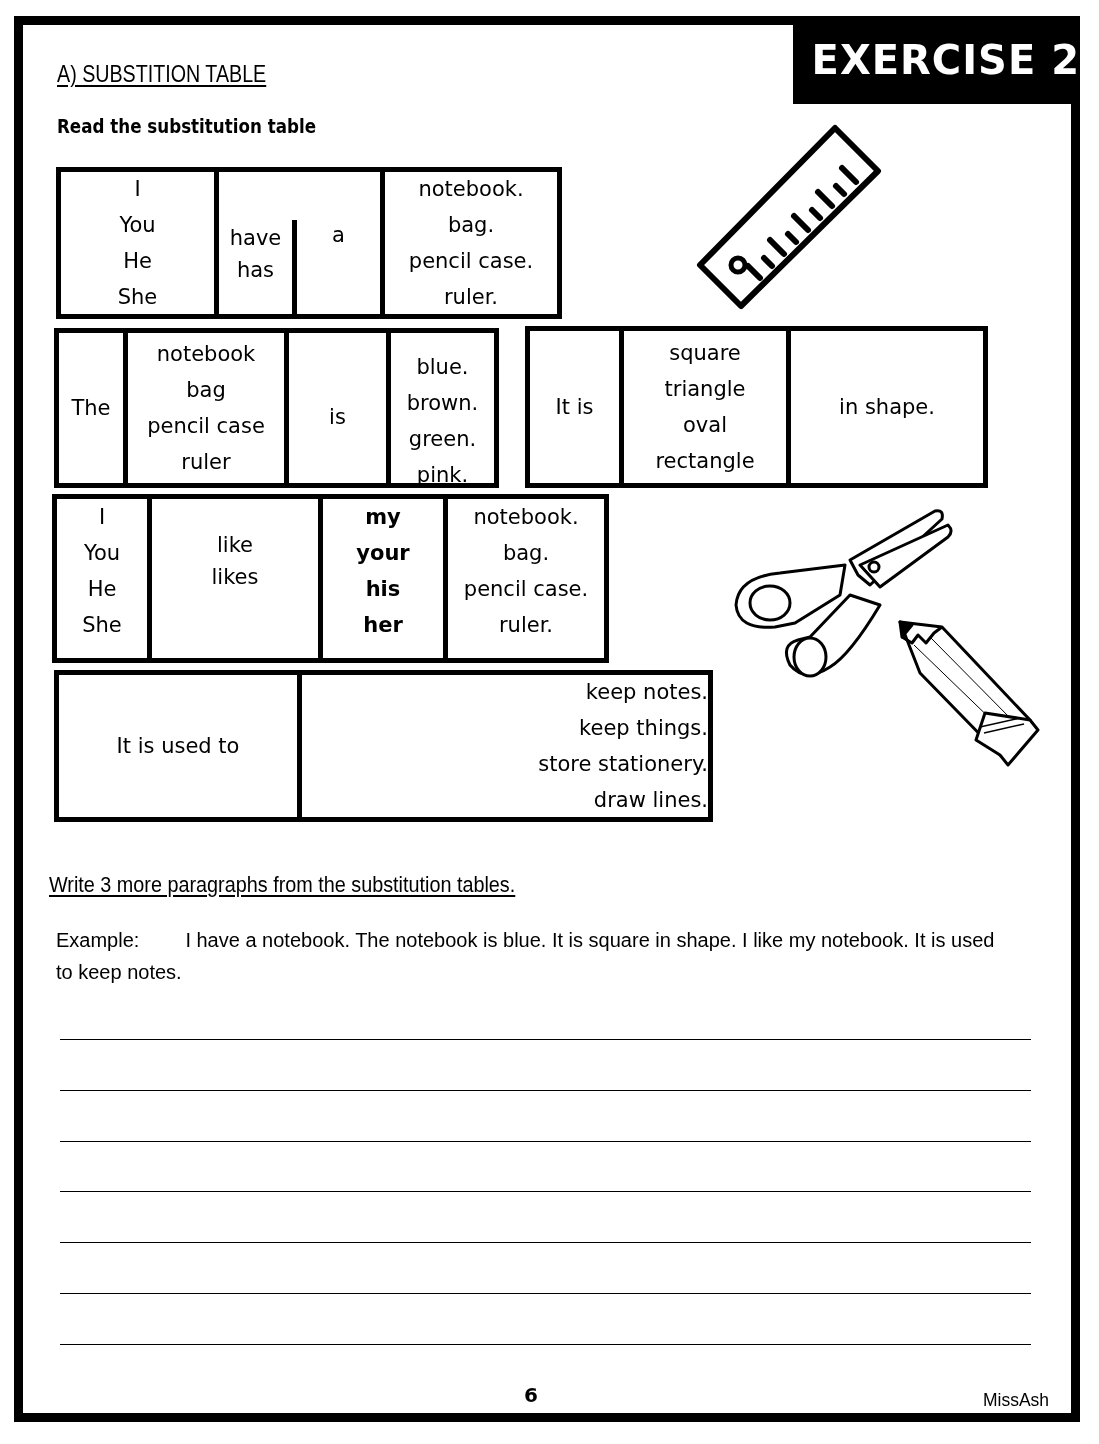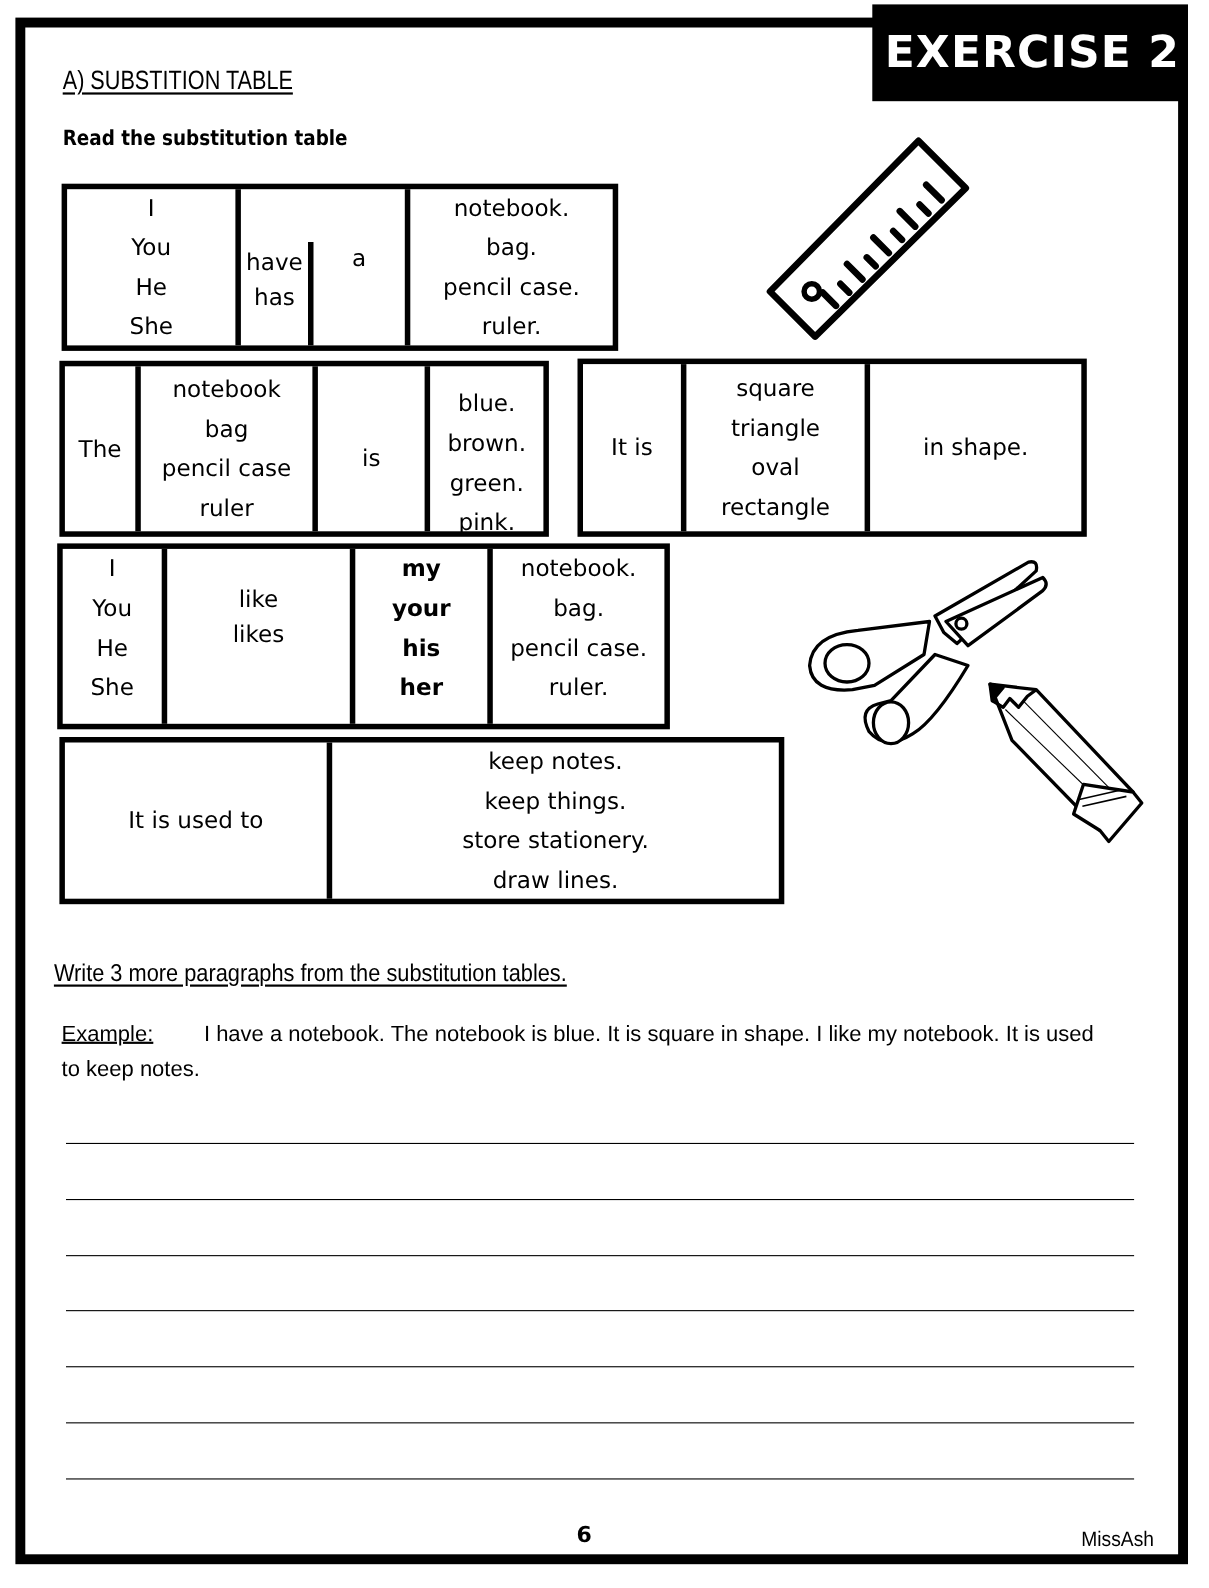--- a/index.html
+++ b/index.html
@@ -1,42 +1,42 @@
 <!DOCTYPE html>
 <html><head>
 <meta charset="utf-8">
 <style>
   html, body { margin: 0; padding: 0; background: #ffffff; }
   body { width: 1099px; height: 1444px; position: relative; overflow: hidden;
          font-family: "DejaVu Sans", sans-serif; color: #000; }
   .frame { position: absolute; left: 14px; top: 16px; width: 1048px; height: 1388px;
            border: 9px solid #000; background: #fff; }
-  .title-box { position: absolute; left: 793px; top: 4px; width: 287px; height: 88px;
-               background: #000; display: flex; align-items: center; justify-content: center; }
+  .title-box { position: absolute; left: 793px; top: 16px; width: 287px; height: 88px;
+               background: #000; display: flex; align-items: center; justify-content: flex-end; }
   .title-box span { color: #fff; font-family: "DejaVu Sans", sans-serif; font-weight: 900;
                     font-size: 40px; letter-spacing: 1px; padding-left: 4px; }
   .section-heading { position: absolute; left: 57px; top: 60px; font-family: "Liberation Sans Narrow","Liberation Sans", sans-serif;
                      font-size: 24px; text-decoration: underline; text-underline-offset: 3px;
                      transform: scaleX(0.82); transform-origin: left; letter-spacing: 0px; }
   .instruction { position: absolute; left: 57px; top: 115px; font-size: 19px; font-weight: bold;
                  font-family: "DejaVu Sans", sans-serif; transform: scaleX(0.88); transform-origin: left; }
   .stable { position: absolute; display: flex; border: 5px solid #000; box-sizing: border-box; background: #fff; }
   .stable .col { box-sizing: border-box; border-right: 5px solid #000; display: flex; flex-direction: column;
                  align-items: center; text-align: center; font-size: 21px; font-family: "DejaVu Sans", sans-serif; }
   .stable .col:last-child { border-right: none; }
   .stable .col span { display: block; line-height: 36px; }
   .col.center { justify-content: center; }
   .col.top { justify-content: flex-start; padding-top: 0; }
   .col.upper { justify-content: center; padding-bottom: 26px; }
   .prompt { position: absolute; left: 49px; top: 872px; font-size: 22px; text-decoration: underline;
             font-family: "Liberation Sans", sans-serif; text-underline-offset: 3px;
             transform: scaleX(0.9); transform-origin: left; }
   .example { position: absolute; left: 56px; top: 924px; width: 960px; font-size: 20px; line-height: 32px;
              font-family: "Liberation Sans", sans-serif; }
-  .example .label { text-decoration: underline; margin-right: 46px; }
+  .example .label { margin-right: 46px; }
   .line { position: absolute; left: 60px; width: 971px; height: 0; border-top: 1.5px solid #000; }
   .page-num { position: absolute; left: 524px; top: 1383px; font-size: 20px; font-weight: bold; }
   .author { position: absolute; left: 983px; top: 1389px; font-size: 19px; font-family: "Liberation Sans", sans-serif;
             transform: scaleX(0.92); transform-origin: left; }
   .illus { position: absolute; }
 </style>
 </head>
 <body>
 
 <div class="frame"></div>
@@ -48,21 +48,21 @@
 <div class="section-heading">A) SUBSTITION TABLE</div>
 <div class="instruction">Read the substitution table</div>
 
 <div class="stable" style="left:56px; top:167px; width:506px; height:152px;">
   <div class="col center" style="width:158px;">
     <span>I</span>
     <span>You</span>
     <span>He</span>
     <span>She</span>
   </div>
-  <div class="col upper" style="width:66px;margin-top:48px;">
+  <div class="col upper" style="width:78px;margin-top:48px;">
     <span style="line-height:32px;">have</span>
     <span style="line-height:32px;">has</span>
   </div>
   <div class="col center" style="width:88px; padding-bottom:16px;">
     <span>a</span>
   </div>
   <div class="col center" style="flex:1;">
     <span>notebook.</span>
     <span>bag.</span>
     <span>pencil case.</span>
@@ -128,21 +128,21 @@
     <span>bag.</span>
     <span>pencil case.</span>
     <span>ruler.</span>
   </div>
 </div>
 
 <div class="stable" style="left:54px; top:670px; width:659px; height:152px;">
   <div class="col center" style="width:243px;text-align:right;">
     <span>It is used to</span>
   </div>
-  <div class="col center" style="flex:1;">
+  <div class="col center" style="flex:1;align-items:flex-end;">
     <span>keep notes.</span>
     <span>keep things.</span>
     <span>store stationery.</span>
     <span>draw lines.</span>
   </div>
 </div>
 
 <svg class="illus" style="left:690px; top:118px;" width="200" height="200" viewBox="0 0 200 200">
   <g fill="none" stroke="#000" stroke-width="6" stroke-linejoin="round" stroke-linecap="round">
     <polygon points="145,10 188,53 51,188 10,147"></polygon>

